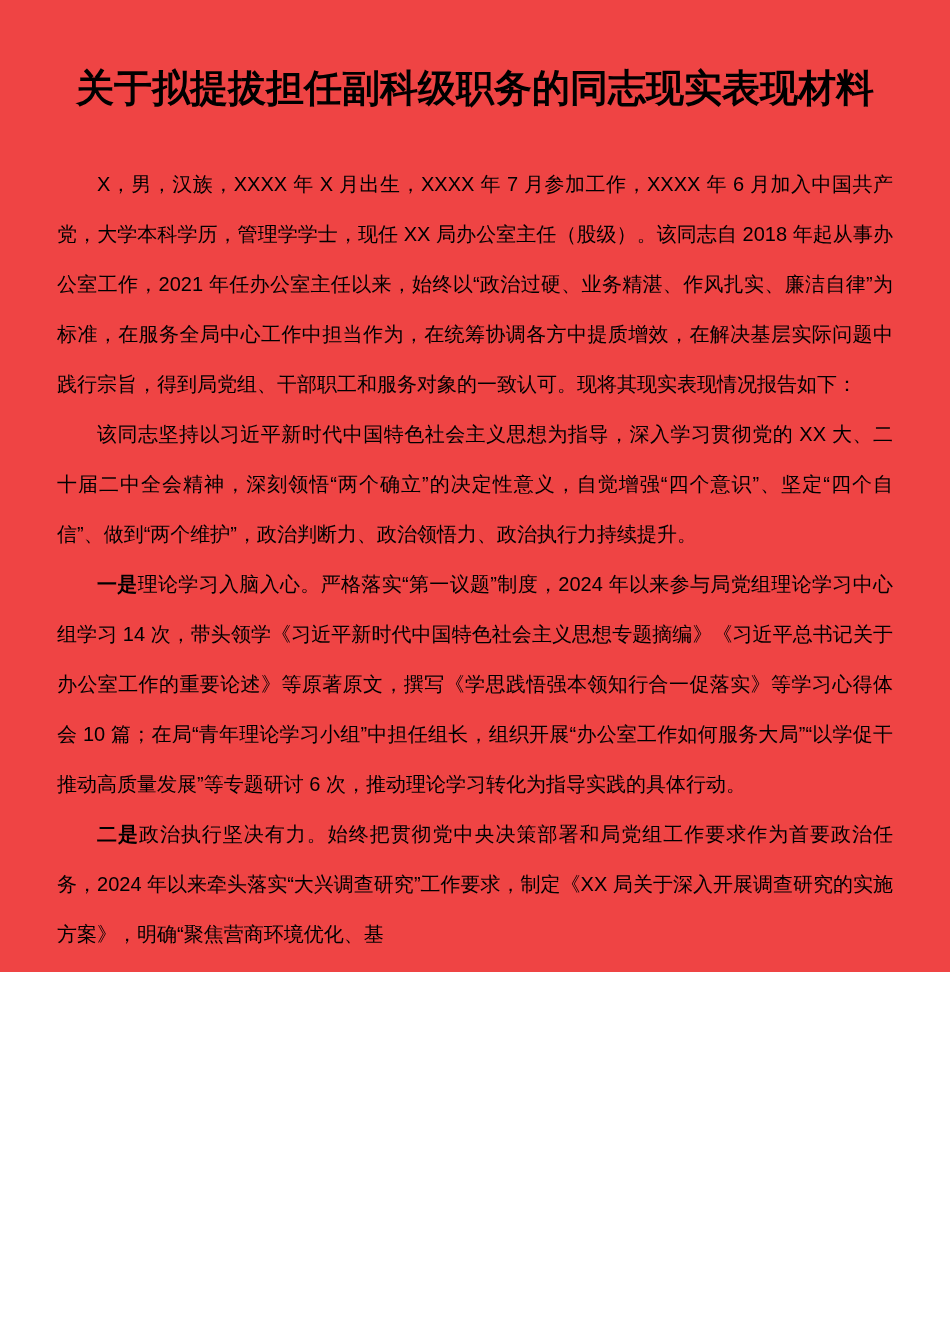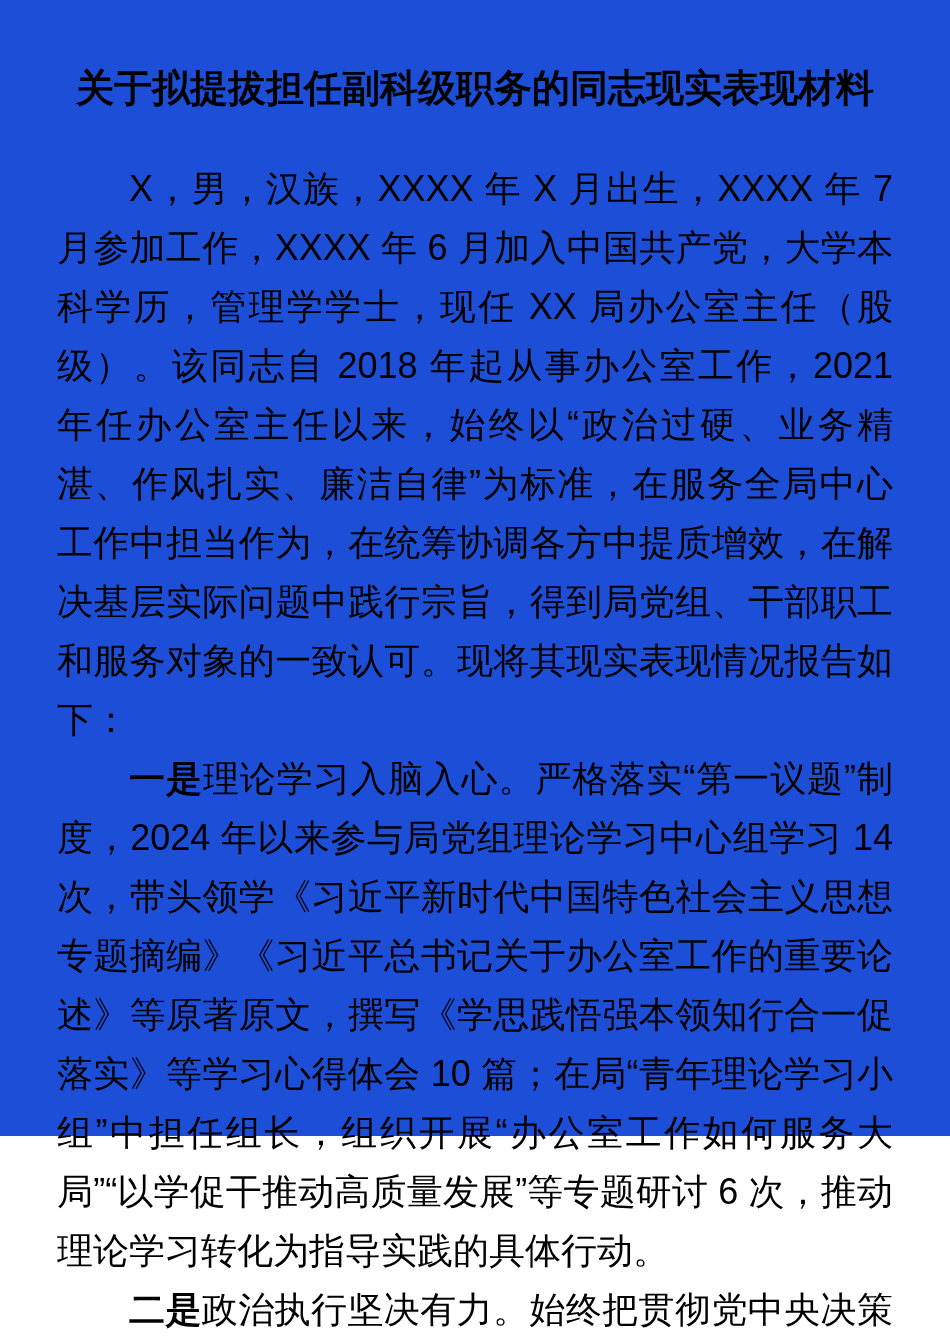--- a/index.html
+++ b/index.html
@@ -10,39 +10,39 @@
   body {
     width: 950px;
     height: 1344px;
     overflow: hidden;
     color: #000000;
     font-family: "Liberation Sans", "DejaVu Sans", sans-serif;
   }
   .page {
     box-sizing: border-box;
     width: 950px;
-    height: 1136px;
+    height: 972px;
     padding: 64px 57px 0 57px;
-    background: #1d4ed8;
+    background: #ef4444;
   }
   .doc-title {
     margin: 0 0 46px 0;
     font-size: 38px;
     font-weight: 700;
     line-height: 1.3;
     text-align: center;
     letter-spacing: 0px;
   }
   .doc-body {
     width: 836px;
   }
   .para {
     margin: 0;
-    font-size: 36px;
-    line-height: 59px;
+    font-size: 20px;
+    line-height: 50px;
     text-align: justify;
     text-indent: 2em;
     word-break: break-all;
   }
   .para.heading {
     font-weight: 700;
   }
   .lead {
     font-weight: 700;
   }
@@ -52,19 +52,20 @@
 
 <div class="page">
 
   <h1 class="doc-title">关于拟提拔担任副科级职务的同志现实表现材料</h1>
 
   <div class="doc-body">
 
     <p class="para"><span>X，男，汉族，XXXX 年 X 月出生，XXXX 年 7 月参加工作，XXXX 年 6 月加入中国共产党，大学本科学历，管理学学士，现任 XX 局办公室主任（股级）。该同志自 2018 年起从事办公室工作，2021 年任办公室主任以来，始终以“政治过硬、业务精湛、作风扎实、廉洁自律”为标准，在服务全局中心工作中担当作为，在统筹协调各方中提质增效，在解决基层实际问题中践行宗旨，得到局党组、干部职工和服务对象的一致认可。现将其现实表现情况报告如下：</span></p>
 
 
+    <p class="para"><span>该同志坚持以习近平新时代中国特色社会主义思想为指导，深入学习贯彻党的 XX 大、二十届二中全会精神，深刻领悟“两个确立”的决定性意义，自觉增强“四个意识”、坚定“四个自信”、做到“两个维护”，政治判断力、政治领悟力、政治执行力持续提升。</span></p>
 
     <p class="para"><strong class="lead">一是</strong><span>理论学习入脑入心。严格落实“第一议题”制度，2024 年以来参与局党组理论学习中心组学习 14 次，带头领学《习近平新时代中国特色社会主义思想专题摘编》《习近平总书记关于办公室工作的重要论述》等原著原文，撰写《学思践悟强本领知行合一促落实》等学习心得体会 10 篇；在局“青年理论学习小组”中担任组长，组织开展“办公室工作如何服务大局”“以学促干推动高质量发展”等专题研讨 6 次，推动理论学习转化为指导实践的具体行动。</span></p>
 
     <p class="para"><strong class="lead">二是</strong><span>政治执行坚决有力。始终把贯彻党中央决策部署和局党组工作要求作为首要政治任务，2024 年以来牵头落实“大兴调查研究”工作要求，制定《XX 局关于深入开展调查研究的实施方案》，明确“聚焦营商环境优化、基</span></p>
 
   </div>
 </div>
 
 </body></html>

